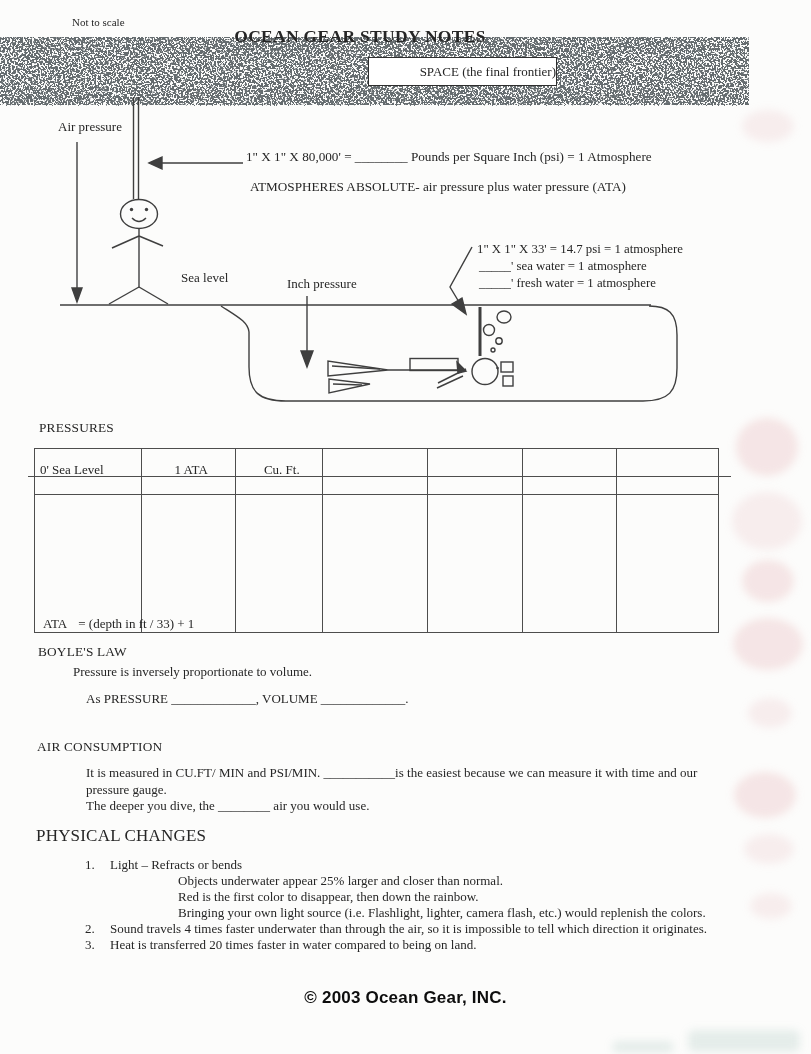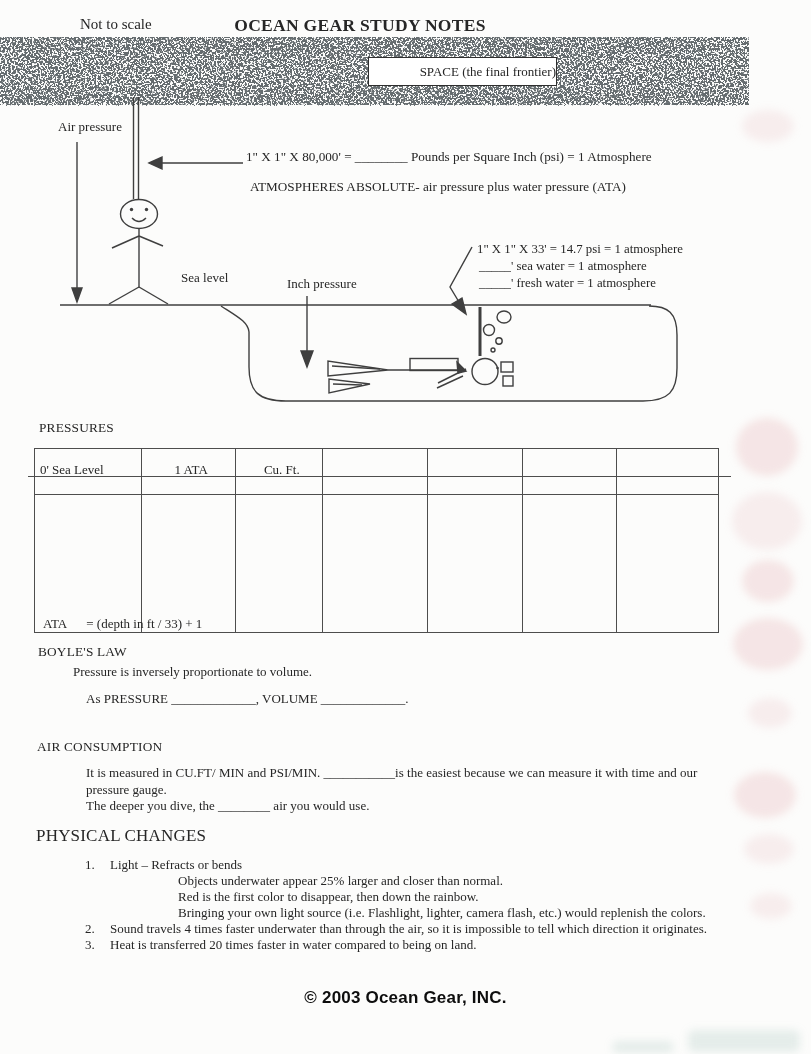--- a/index.html
+++ b/index.html
@@ -2,22 +2,22 @@
 <html><head>
 <meta charset="utf-8">
 <style>
   html,body{margin:0;padding:0;background:#e8e8e8;}
   .page{
     position:relative; width:811px; height:1054px; margin:0 auto;
     background:#fcfcfb; overflow:hidden;
     font-family:"Liberation Serif", serif; color:#262626;
   }
   .abs{position:absolute; white-space:nowrap;}
-  .note{left:80px; top:16px; font-size:15px;}
-  .title{left:160px; top:15px; width:400px; text-align:center;
+  .note{left:72px; top:16px; font-size:11px;}
+  .title{left:160px; top:26px; width:400px; text-align:center;
          font-size:17.5px; font-weight:bold; letter-spacing:.3px;}
   #diagram{position:absolute; left:0; top:0;}
   .space-box{
     left:368px; top:57px; width:187px; height:27px;
     background:#fff; border:1.2px solid #2f2f2f;
     display:flex; align-items:center; justify-content:flex-end;
     font-size:13px;
   }
   .lbl{font-size:13px;}
   .f13{font-size:13.2px;}
@@ -30,21 +30,21 @@
   }
   table.ptable td{
     border:1.4px solid #4d4d4d; font-size:13px; color:#262626;
     vertical-align:bottom; padding:0 0 16px 5px; overflow:hidden;
   }
   table.ptable tr.hrow td{height:29px;}
   table.ptable tr.brow td{height:121px;}
   td.c{text-align:center; padding-left:0;}
   .sepline{left:28px; top:476px; width:703px; height:1.4px; background:#4d4d4d;}
   .ata-line{left:43px; top:616px; font-size:13px;}
-  .ata-line .eq{margin-left:19px;}
+  .ata-line .eq{margin-left:11px;}
   .pc-row{line-height:16px; font-size:13px; white-space:nowrap;}
   .pc-marker{display:inline-block;}
   .pc-num .pc-marker{width:25px;}
   .pc-sub{padding-left:93px;}
   .pc-dash{padding-left:60px;}
   .pc-dash .pc-marker{width:26px;}
   .footer{
     left:0; top:988px; width:811px; text-align:center;
     font-family:"Liberation Sans", sans-serif; font-weight:bold;
     font-size:17px; color:#0d0d0d; letter-spacing:.2px;

